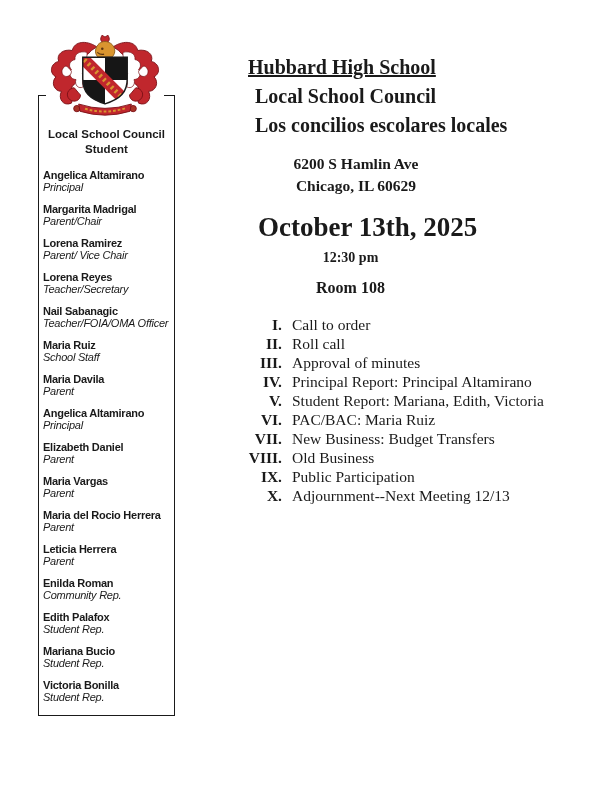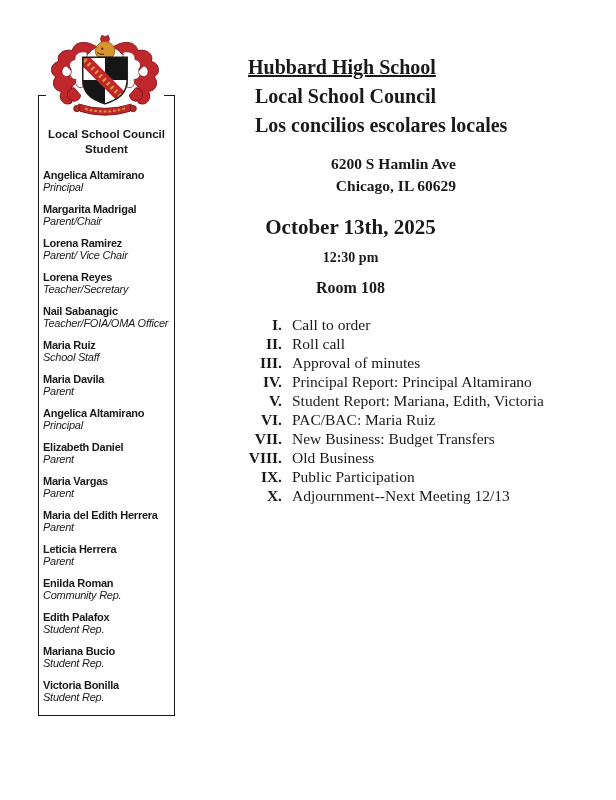--- a/index.html
+++ b/index.html
@@ -29,29 +29,29 @@
   .crest{position:absolute;left:46px;top:31px;width:118px;height:88px;z-index:2;}
   
   .doc-header{
     position:absolute;left:248px;top:53px;
     font-family:"Liberation Serif",serif;font-weight:bold;
     font-size:20px;line-height:29px;white-space:nowrap;
   }
   .doc-header .school{text-decoration:underline;text-decoration-thickness:2px;}
   .doc-header .sub{padding-left:7px;}
   .address{
-    position:absolute;left:256px;top:153px;width:200px;text-align:right;
+    position:absolute;left:256px;top:153px;width:200px;text-align:center;
     font-family:"Liberation Serif",serif;font-weight:bold;
     font-size:15.5px;line-height:22px;white-space:nowrap;
   }
   .meeting{
     position:absolute;left:258px;top:212px;width:185px;text-align:center;
     font-family:"Liberation Serif",serif;font-weight:bold;white-space:nowrap;
   }
-  .meeting-date{font-size:21px;line-height:31px;}
+  .meeting-date{font-size:27px;line-height:31px;}
   .meeting-time{font-size:14px;line-height:30px;}
   .meeting-room{font-size:16px;line-height:29px;}
   .agenda{
     position:absolute;left:238px;top:316px;
     font-family:"Liberation Serif",serif;font-size:15.5px;
   }
   .agenda-row{display:flex;height:19px;align-items:baseline;}
   .agenda-num{width:44px;text-align:right;font-weight:bold;flex:0 0 auto;}
   .agenda-text{margin-left:10px;white-space:nowrap;}
 </style>
@@ -148,21 +148,21 @@
           <div class="member-name">Elizabeth Daniel</div>
           <div class="member-role">Parent</div>
         </li>
 
         <li class="member">
           <div class="member-name">Maria Vargas</div>
           <div class="member-role">Parent</div>
         </li>
 
         <li class="member">
-          <div class="member-name">Maria del Edith Herrera</div>
+          <div class="member-name">Maria del Rocio Herrera</div>
           <div class="member-role">Parent</div>
         </li>
 
         <li class="member">
           <div class="member-name">Leticia Herrera</div>
           <div class="member-role">Parent</div>
         </li>
 
         <li class="member">
           <div class="member-name">Enilda Roman</div>

